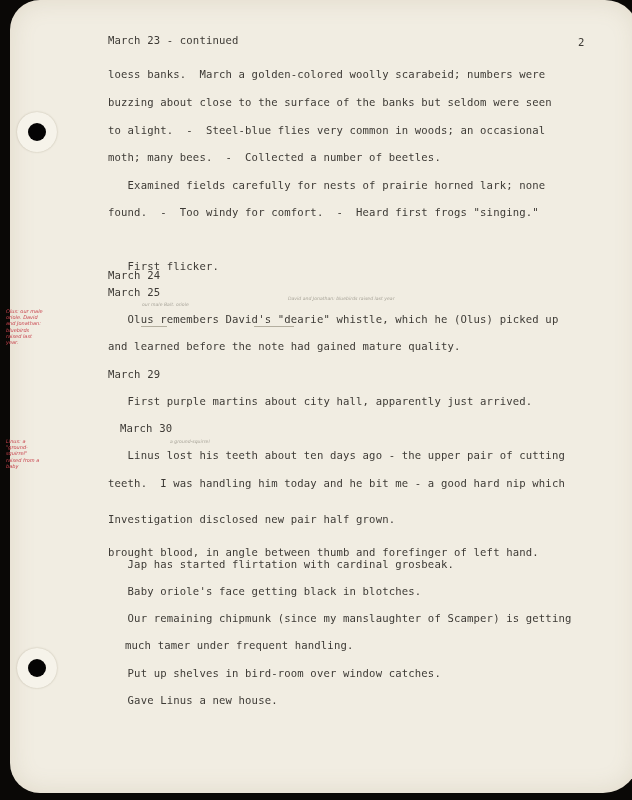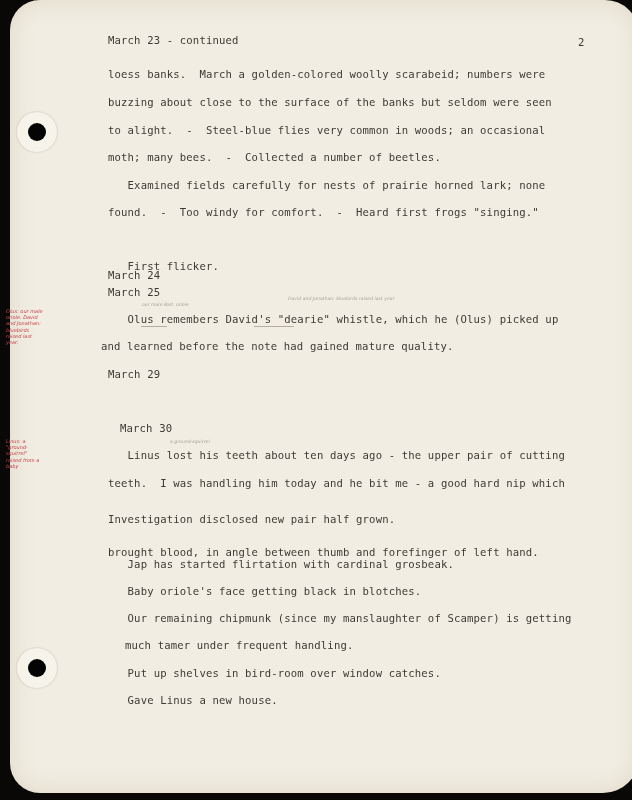--- a/index.html
+++ b/index.html
@@ -60,22 +60,23 @@
   <div class="tw" style="left:98px; top:260px;">   First flicker.</div>
   <div class="tw" style="left:98px; top:286px;">March 25</div>
 
   <div class="pencil" style="left:132px; top:302px;">our male Balt. oriole</div>
   <div class="pencil" style="left:278px; top:296px;">David and Jonathan: bluebirds raised last year</div>
 
   <div class="tw" style="left:98px; top:313px;">   Olus remembers David's "dearie" whistle, which he (Olus) picked up</div>
   <div class="underline-pencil" style="left:131px; top:326px; width:26px;"></div>
   <div class="underline-pencil" style="left:244px; top:326px; width:40px;"></div>
 
-  <div class="tw" style="left:91px; top:340px;">and learned before the note had gained mature quality.</div>
+  <div class="tw" style="left:98px; top:340px;">and learned before the note had gained mature quality.</div>
   <div class="tw" style="left:98px; top:368px;">March 29</div>
+  <div class="tw" style="left:98px; top:395px;">   First purple martins about city hall, apparently just arrived.</div>
   <div class="tw" style="left:98px; top:422px;padding-left:12px;">March 30</div>
 
   <div class="pencil" style="left:160px; top:439px;">a ground-squirrel</div>
 
   <div class="tw" style="left:98px; top:449px;">   Linus lost his teeth about ten days ago - the upper pair of cutting</div>
   <div class="tw" style="left:98px; top:477px;">teeth.  I was handling him today and he bit me - a good hard nip which</div>
   <div class="tw" style="left:98px; top:504px;margin-top:42px;">brought blood, in angle between thumb and forefinger of left hand.</div>
   <div class="tw" style="left:98px; top:513px;">Investigation disclosed new pair half grown.</div>
   <div class="tw" style="left:98px; top:558px;">   Jap has started flirtation with cardinal grosbeak.</div>
   <div class="tw" style="left:98px; top:585px;">   Baby oriole's face getting black in blotches.</div>

